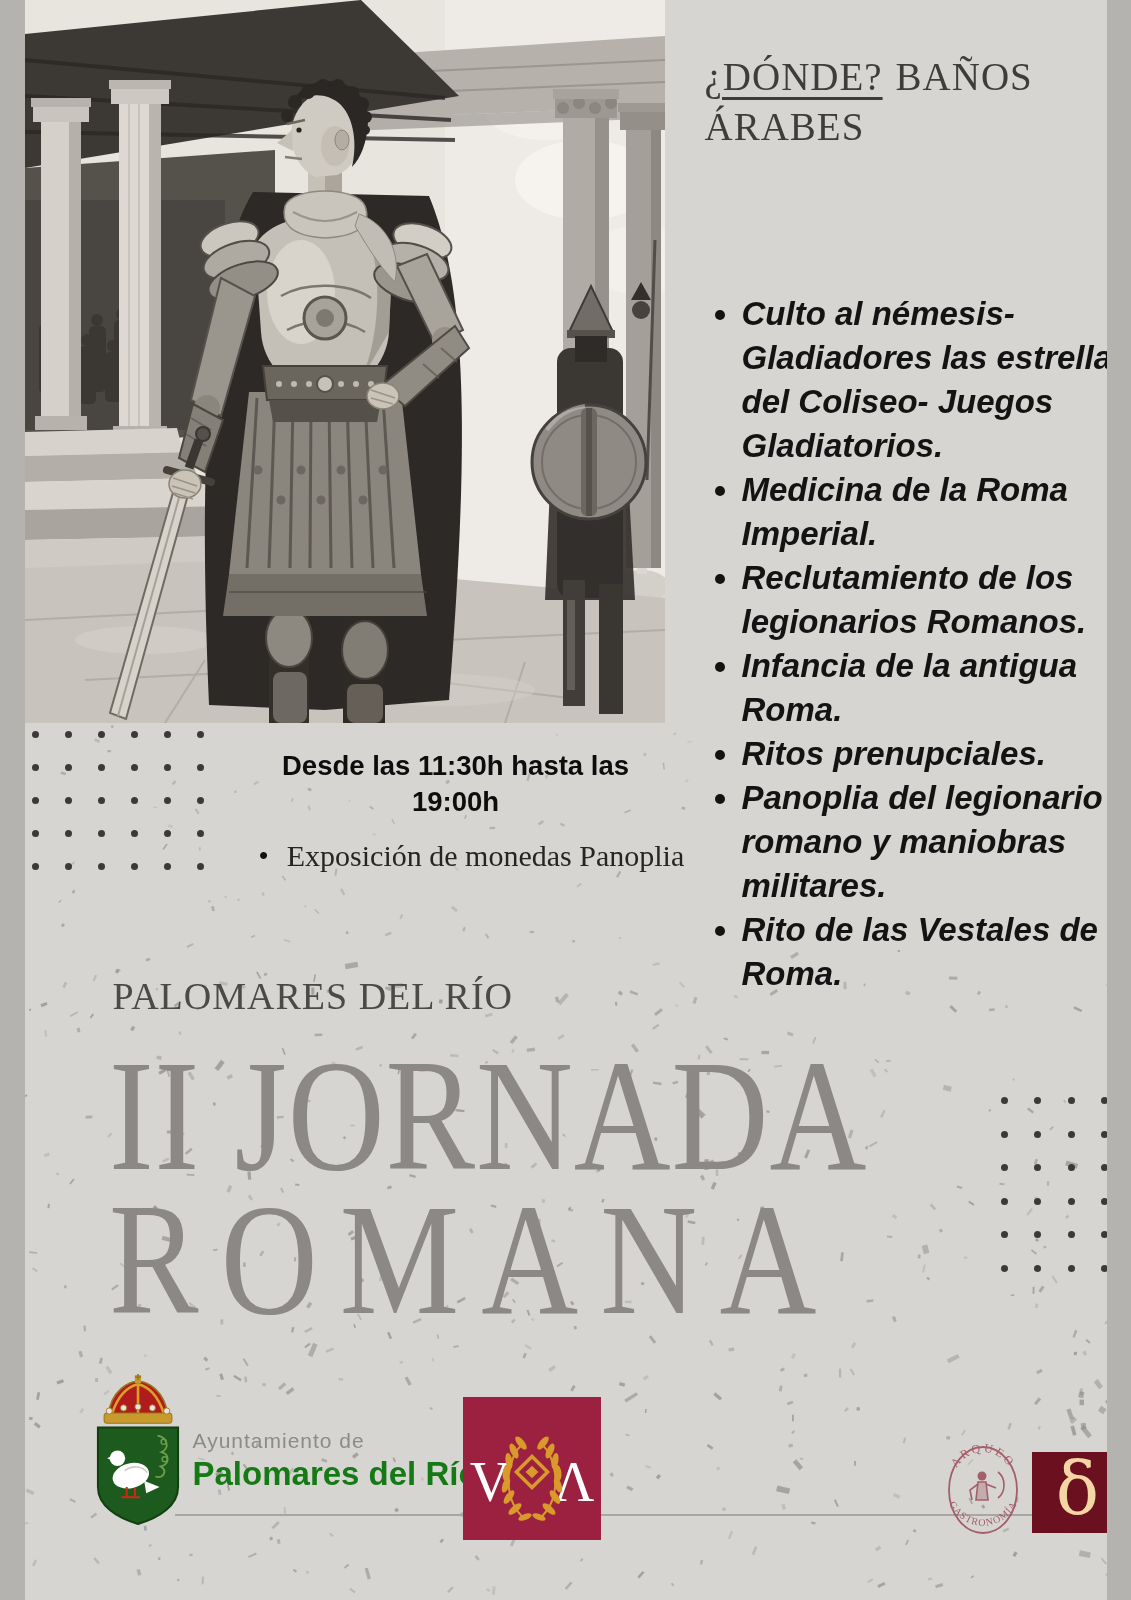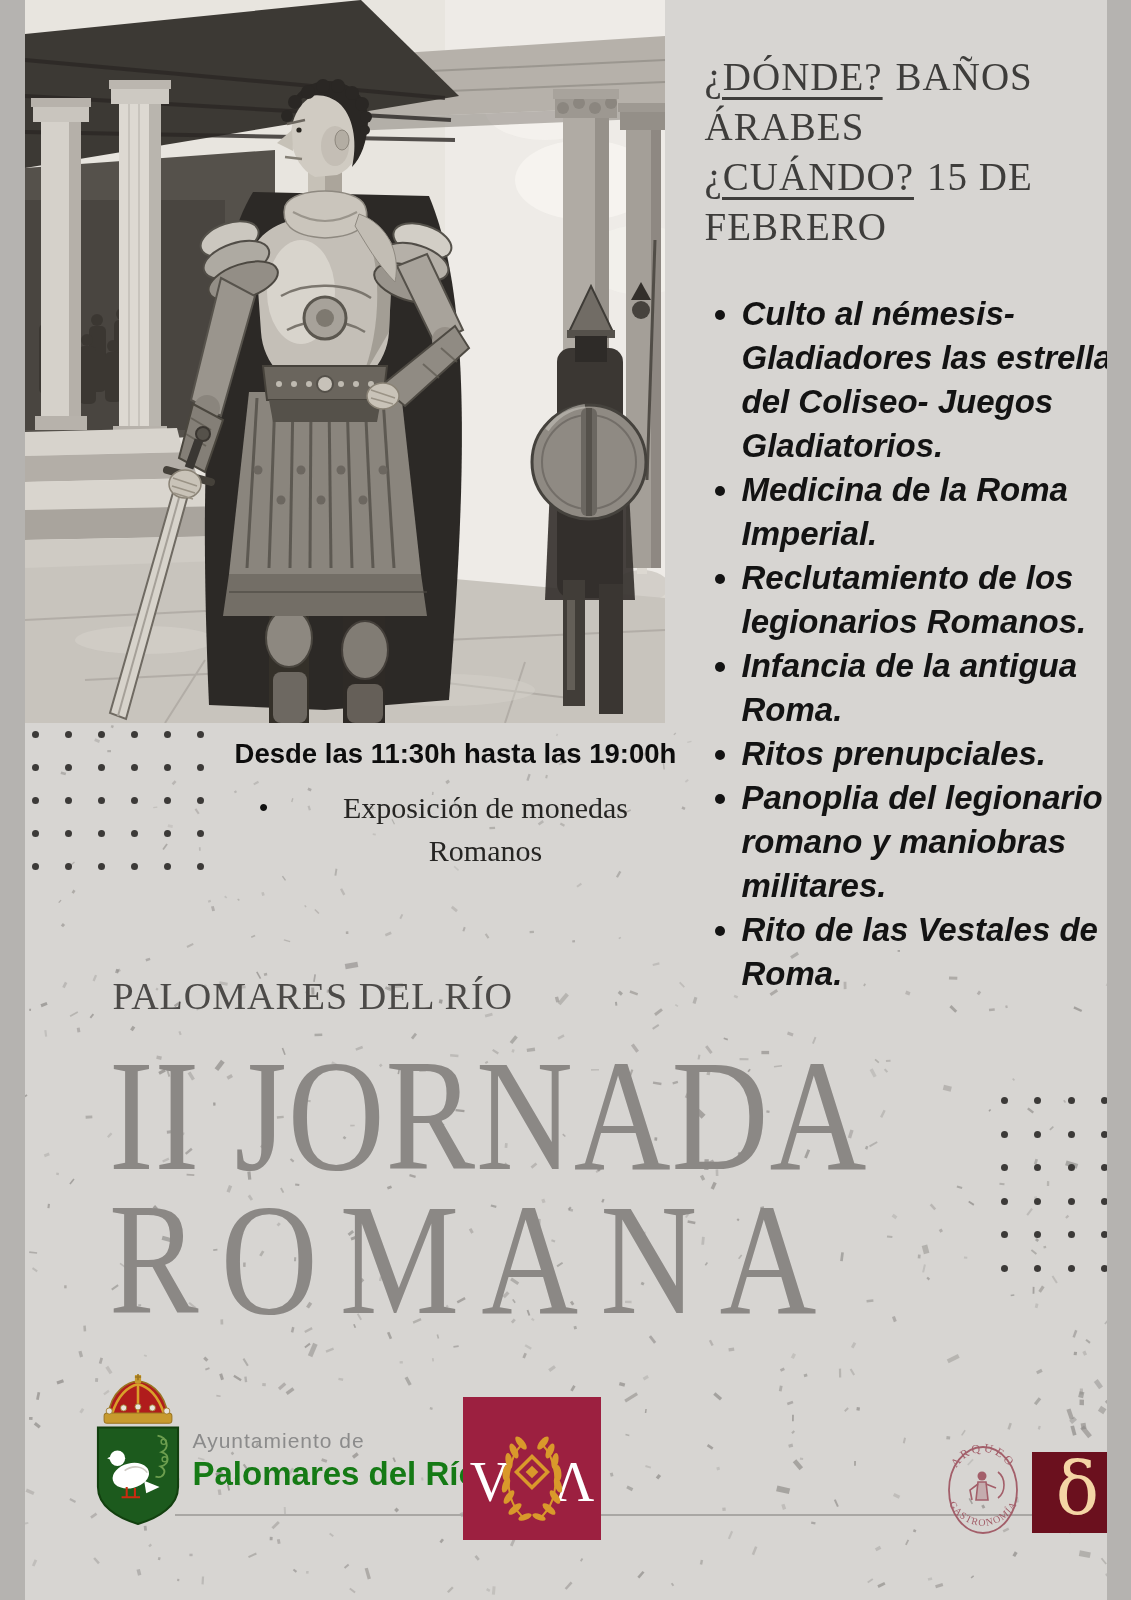--- a/index.html
+++ b/index.html
@@ -36,21 +36,21 @@
 
   
   .dotgrid{position:absolute;display:grid;}
   .dotgrid span{width:7px;height:7px;border-radius:50%;background:#3c3a38;display:block;}
   .dots-left{left:7px;top:731px;grid-template-columns:repeat(6,7px);grid-auto-rows:7px;gap:26px;}
   .dots-right{left:976px;top:1097px;grid-template-columns:repeat(5,7px);grid-auto-rows:7px;gap:26.5px;}
 
   
   .schedule{position:absolute;left:200px;top:736px;width:462px;}
   .schedule-hours{
-    margin:0;text-align:center;font-weight:bold;font-size:27.5px;color:#0d0d0d;line-height:36px;
+    margin:12px;text-align:center;font-weight:bold;font-size:27.5px;color:#0d0d0d;line-height:36px;
   }
   .schedule-items{margin:14px 0 0 18px;padding:0;list-style:none;
     font-family:"Liberation Serif",serif;font-size:30px;line-height:43px;color:#262523;}
   .schedule-items li{display:flex;align-items:flex-start;margin:0;}
   .schedule-items li::before{content:"•";width:42px;flex:0 0 42px;text-align:center;
     font-family:"Liberation Sans",sans-serif;font-size:26px;line-height:43px;color:#111;}
   .schedule-items li .it{flex:1;text-align:center;}
 
   
   .municipality{
@@ -845,21 +845,20 @@
             <circle cx="341" cy="117" r="6"></circle>
               <circle cx="340" cy="130" r="5"></circle>
               <circle cx="262" cy="116" r="6"></circle>
           </g>
         </g>
       </svg>
     </div>
 
     <div class="heading">
       <p><span class="q">¿DÓNDE?</span><span class="qv">BAÑOS ÁRABES</span></p>
-      <p><span class="q">¿CUÁNDO?</span><span class="qv">15 DE FEBRERO</span></p>
     </div>
 
     <ul class="activities">
       <li>Culto al némesis- Gladiadores las estrellas del Coliseo- Juegos Gladiatorios.</li>
       <li>Medicina de la Roma Imperial.</li>
       <li>Reclutamiento de los legionarios Romanos.</li>
       <li>Infancia de la antigua Roma.</li>
       <li>Ritos prenupciales.</li>
       <li>Panoplia del legionario romano y maniobras militares.</li>
       <li>Rito de las Vestales de Roma.</li>
@@ -927,21 +926,21 @@
         <span></span>
         <span></span>
         <span></span>
         <span></span>
       </div>
 
     <div class="schedule">
       <p class="schedule-hours">Desde las 11:30h hasta las 19:00h</p>
       <ul class="schedule-items">
         <li>
-            <span class="it">Exposición de monedas Romanos</span>
+            <span class="it">Exposición de monedas Panoplia</span>
           </li>
       </ul>
     </div>
 
     <div class="municipality">PALOMARES DEL RÍO</div>
     <div class="title-line title-1">II JORNADA</div>
     <div class="title-line title-2">ROMANA</div>
 
     <div class="footer-line"></div>
 

